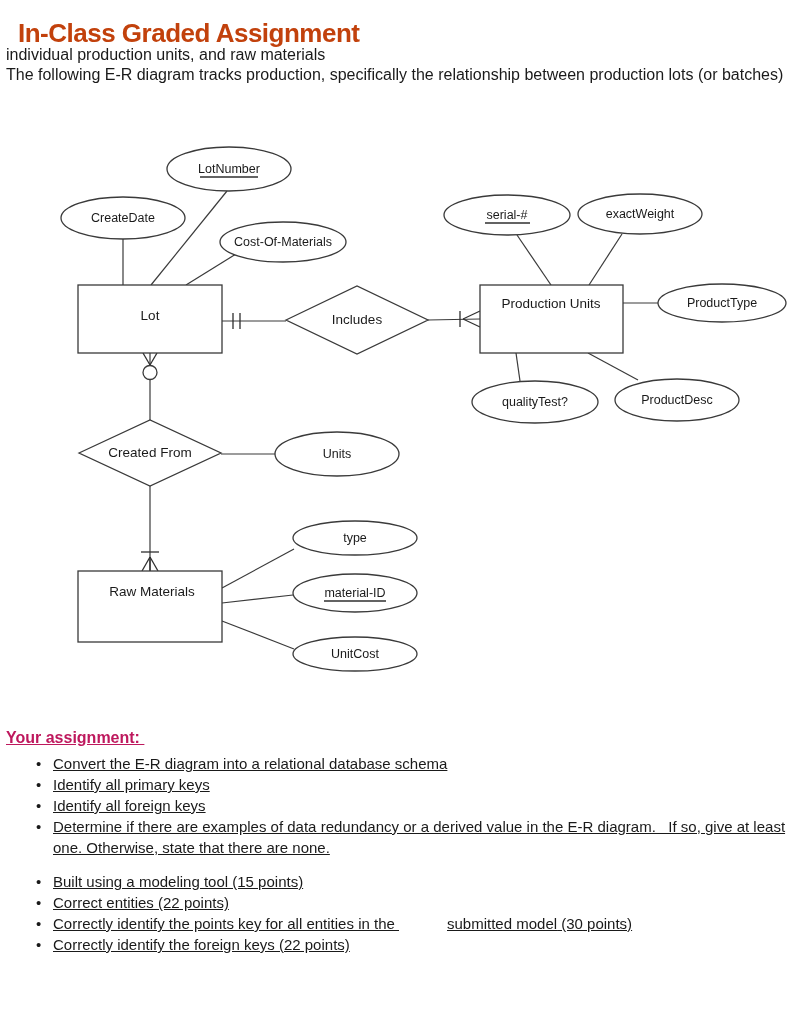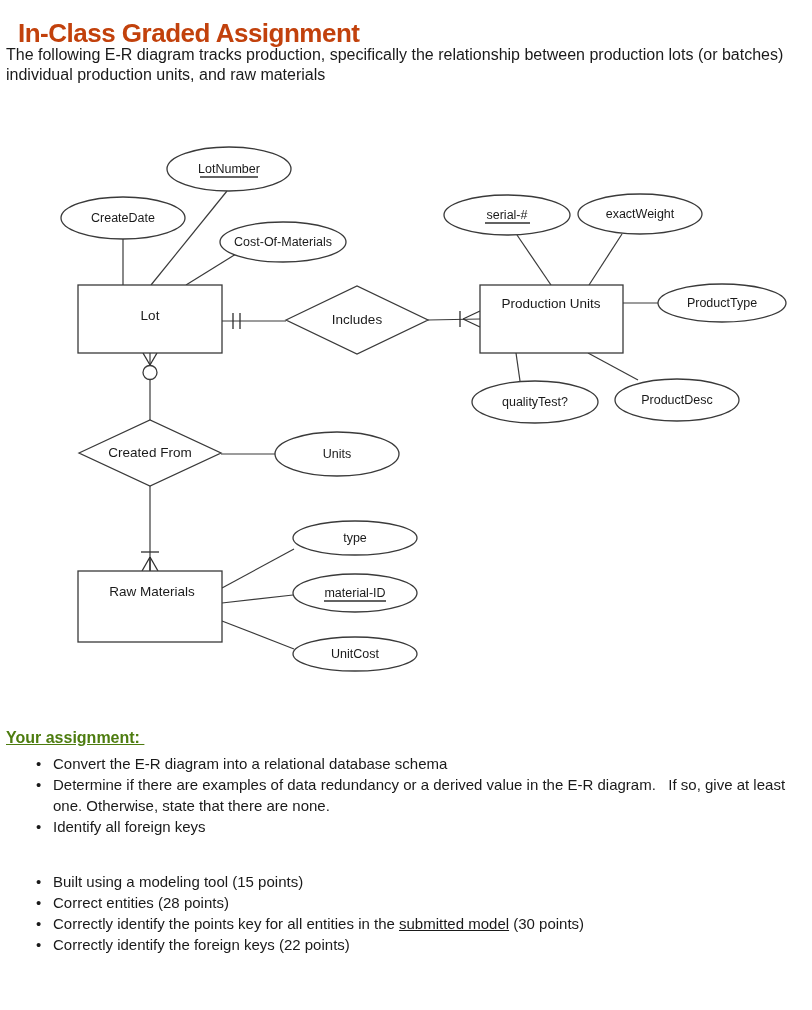--- a/index.html
+++ b/index.html
@@ -35,61 +35,62 @@
     left: 0;
     top: 0;
   }
   .section { position: absolute; left: 6px; width: 796px; }
   .section-assignment { top: 727px; }
   .section-rubric { top: 866px; }
   .sec-heading {
     font-size: 16px;
     font-weight: bold;
     line-height: 21px;
-    color: #4d7c0f;
+    color: #be185d;
   }
   .sec-heading.u { text-decoration: underline; }
   .bullet-list {
     margin: 5px 0 0 0;
     padding: 0;
     width: 782px;
+    text-decoration: underline;
   }
   .bullet-list li {
     list-style: none;
     position: relative;
     padding-left: 47px;
     font-size: 15px;
     line-height: 21px;
   }
   .bullet-list li::before {
     content: "\2022";
     position: absolute;
     left: 30px;
     top: 0;
   }
-  .u-inline { text-decoration: underline; }
+  .u-inline { text-decoration: underline; margin-left: 48px; }
   
   .shape  { fill: #ffffff; stroke: #3a3a3a; stroke-width: 1.3; }
   .wire   { stroke: #3a3a3a; stroke-width: 1.2; fill: none; }
   .mark   { stroke: #2f2f2f; stroke-width: 1.3; fill: none; }
   .lbl    { fill: #1a1a1a; font-family: "Liberation Sans", sans-serif; text-anchor: middle; }
   .lbl-entity { font-size: 13.5px; }
   .lbl-rel    { font-size: 13.5px; }
   .lbl-attr   { font-size: 12.5px; }
 </style>
 </head>
 <body>
 
 <div class="page">
 
   <h1 class="title">In-Class Graded Assignment</h1>
 
   <div class="intro">
+    <div>individual production units, and raw materials</div>
     <div>The following E-R diagram tracks production, specifically the relationship between production lots (or batches)</div>
-    <div>individual production units, and raw materials</div>
   </div>
 
   <svg class="diagram-svg" width="812" height="712" viewBox="0 0 812 712">
 
     <g>
       <line class="wire" x1="123" y1="239" x2="123" y2="285"></line>
       <line class="wire" x1="227" y1="191" x2="151" y2="285"></line>
       <line class="wire" x1="236" y1="254" x2="186" y2="285"></line>
       <line class="wire" x1="517" y1="235" x2="551" y2="285"></line>
       <line class="wire" x1="622" y1="234" x2="589" y2="285"></line>
@@ -174,27 +175,28 @@
       <text class="lbl lbl-attr" x="355" y="597">material-ID</text>
       <line class="mark" x1="324" y1="601" x2="386" y2="601"></line>
       <text class="lbl lbl-attr" x="355" y="658">UnitCost</text>
     </g>
   </svg>
 
   <div class="section section-assignment">
     <div class="sec-heading u">Your assignment:&nbsp;</div>
     <ul class="bullet-list">
       <li><span>Convert the E-R diagram into a relational database schema</span></li>
+      <li><span>Identify all primary keys</span></li>
+      <li><span>Identify all foreign keys</span></li>
       <li><span>Determine if there are examples of data redundancy or a derived value in the E-R diagram.&nbsp;&nbsp; If so, give at least one. Otherwise, state that there are none.</span></li>
-      <li><span>Identify all foreign keys</span></li>
     </ul>
   </div>
 
   <div class="section section-rubric">
     <ul class="bullet-list">
       <li><span>Built using a modeling tool (15 points)</span></li>
-      <li><span>Correct entities (28 points)</span></li>
+      <li><span>Correct entities (22 points)</span></li>
       <li><span>Correctly identify the points key for all entities in the </span><span class="u-inline">submitted model</span><span> (30 points)</span></li>
       <li><span>Correctly identify the foreign keys (22 points)</span></li>
     </ul>
   </div>
 
 </div>
 
 </body></html>

